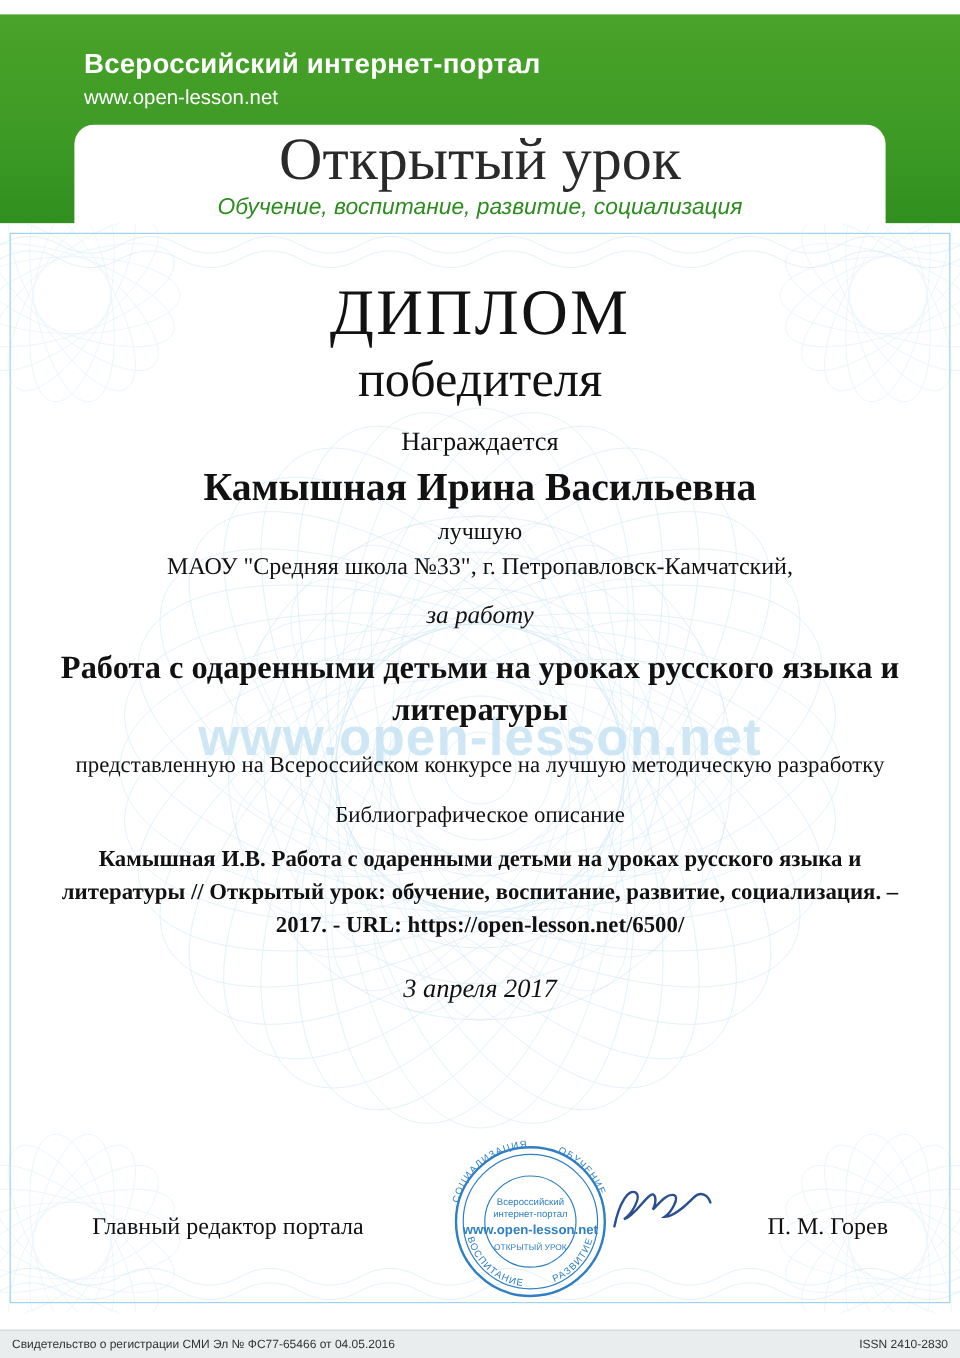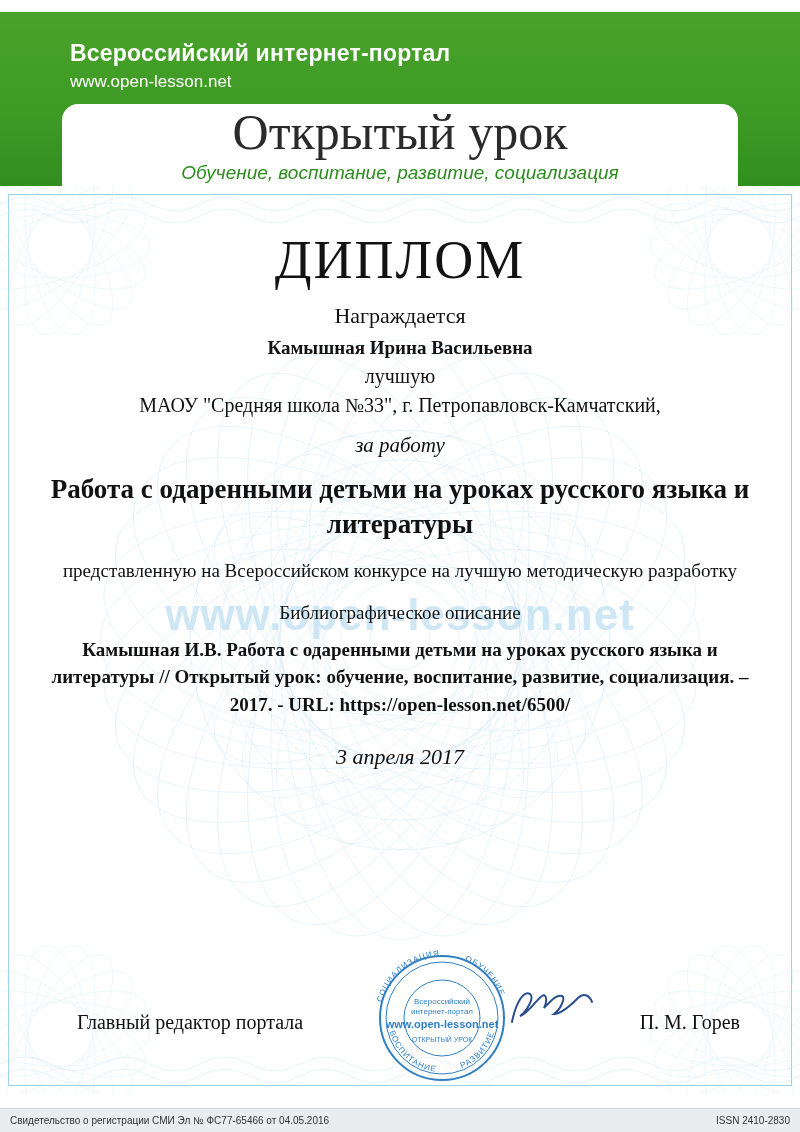--- a/index.html
+++ b/index.html
@@ -124,21 +124,21 @@
     font-size: 42px;
     line-height: 1.15;
     margin-top: 4px;
     color: #121212;
   }
   .t-nagr {
     font-size: 22px;
     margin-top: 14px;
   }
   .t-name {
-    font-size: 19px;
+    font-size: 33px;
     font-weight: bold;
     margin-top: 8px;
   }
   .t-role {
     font-size: 20px;
     margin-top: 6px;
   }
   .t-school {
     font-size: 20px;
     margin-top: 6px;
@@ -383,20 +383,21 @@
         <path d="M0,890 Q25,876 50,890 T100,890 T150,890 T200,890 T250,890 T300,890 T350,890 T400,890 T450,890 T500,890 T550,890 T600,890 T650,890 T700,890 T750,890 T800,890"></path>
       </g>
     </svg>
 
     <div class="border-frame"></div>
 
     <div class="watermark">www.open-lesson.net</div>
 
     <div class="content">
       <div class="t-diplom">ДИПЛОМ</div>
+      <div class="t-pobeditel">победителя</div>
       <div class="t-nagr">Награждается</div>
       <div class="t-name">Камышная Ирина Васильевна</div>
       <div class="t-role">лучшую</div>
       <div class="t-school">МАОУ "Средняя школа №33", г. Петропавловск-Камчатский,</div>
       <div class="t-forwork">за работу</div>
       <div class="t-worktitle">Работа с одаренными детьми на уроках русского языка и литературы</div>
       <div class="t-presented">представленную на Всероссийском конкурсе на лучшую методическую разработку</div>
       <div class="t-biblio-label">Библиографическое описание</div>
       <div class="t-biblio">Камышная И.В. Работа с одаренными детьми на уроках русского языка и литературы // Открытый урок: обучение, воспитание, развитие, социализация. – 2017. - URL: https://open-lesson.net/6500/</div>
       <div class="t-date">3 апреля 2017</div>

